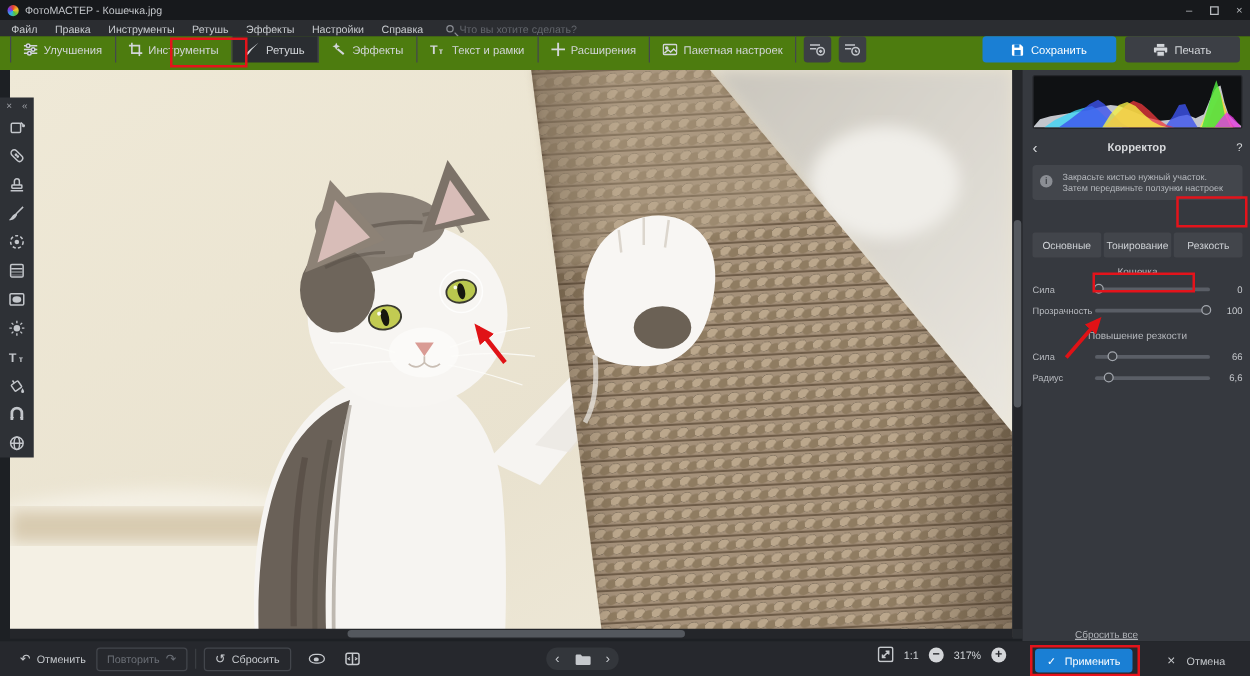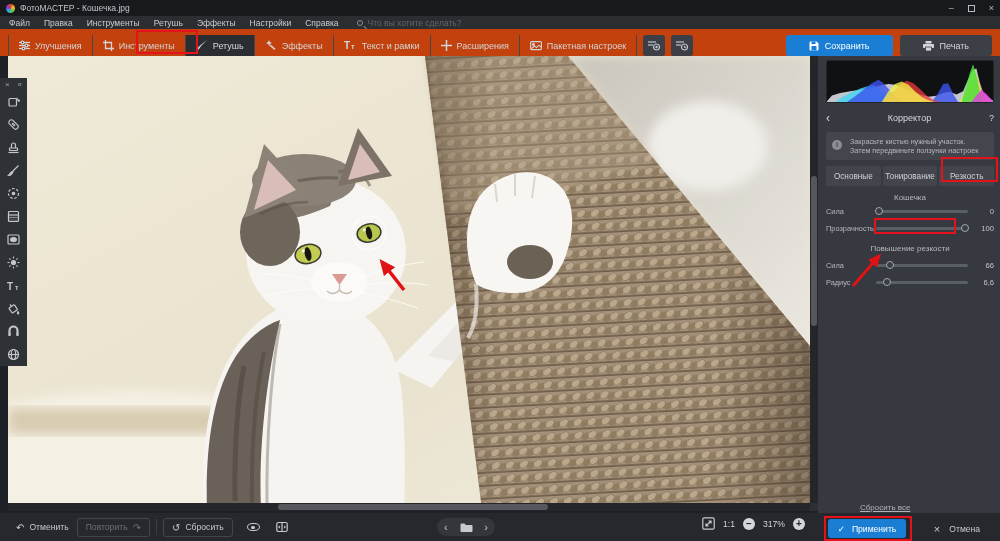--- a/index.html
+++ b/index.html
@@ -20,22 +20,22 @@
   
   #menubar { left:0; top:16px; width:1000px; height:13px; background:#2b2d31;
     display:flex; align-items:center; gap:14px; padding:0 9px; font-size:8.5px; color:#c9ccd0; }
   .menu-item { cursor:default; }
   #menusearch { display:flex; align-items:center; gap:5px; color:#63666c; margin-left:4px; }
   .search-glass { width:6px; height:6px; border:1.3px solid #8b8e94; border-radius:50%; position:relative; display:inline-block; }
   .search-glass::after { content:""; position:absolute; width:4px; height:1.3px; background:#8b8e94;
     transform:rotate(45deg); left:5px; top:6px; }
 
   
-  #toolbar { left:0; top:29px; width:1000px; height:27px; background:#c2410c;
-    display:flex; align-items:flex-end; padding:0 8px; }
+  #toolbar { left:0; top:29px; width:1000px; height:27px; background:#4d7c0f;
+    display:flex; align-items:flex-start; padding:0 8px; }
   .ttab { height:21px; display:flex; align-items:center; gap:5px; padding:0 10px;
     font-size:9px; color:#d3d6da; border-right:1px solid #44474d; white-space:nowrap; }
   .ttab:first-child { border-left:1px solid #44474d; }
   .ttab.active { background:#2a2d31; }
   .ttab svg, .qbtn svg { display:block; }
   .qbtn { width:22px; height:21px; background:#3c3f45; border-radius:3px; margin-left:6px;
     display:flex; align-items:center; justify-content:center; }
   #toolbar-right { margin-left:auto; display:flex; gap:7px; align-items:center; }
   .tb-btn { height:21px; padding:0 23px; border-radius:3px; font-size:9px; display:flex;
     align-items:center; gap:6px; }
@@ -57,28 +57,28 @@
     padding:0 5px; align-items:center; color:#9ea1a7; font-size:8px; }
   .rail-tool { width:27px; height:23px; display:flex; align-items:center; justify-content:center; color:#c3c6cb; }
   .rail-tool svg { stroke:#c3c6cb; fill:none; stroke-width:1.2; }
 
   
   #rpanel { left:818px; top:56px; width:182px; height:457px; background:#36393f; padding:4px 6px 0 8px; }
   #histogram { width:168px; height:43px; background:#0f1113; border:1px solid #24262a; border-radius:2px; }
   #histogram svg { width:100%; height:100%; display:block; }
   #corr-head { width:168px; height:22px; display:flex; align-items:center; margin-top:4px;
     font-size:9px; color:#d6d8db; }
-  #corr-head .mid { flex:1; text-align:center; font-weight:normal; }
+  #corr-head .mid { flex:1; text-align:center; font-weight:bold; }
   #hintbox { width:168px; background:#43464c; border-radius:3px; padding:5px 6px 5px 24px;
     font-size:7.2px; line-height:9px; color:#b5b8bd; position:relative; margin-top:3px; }
   #hintbox .info-i { position:absolute; left:6px; top:8px; width:10px; height:10px; border-radius:50%;
     background:#8b8e94; color:#43464c; font-size:7.5px; font-weight:bold; text-align:center; line-height:10px; }
   #rtabs { display:flex; gap:2px; margin-top:6px; }
   .rtab { flex:1; height:20px; background:#42454b; border-radius:2px; font-size:8.2px;
-    color:#cfd2d6; display:flex; align-items:center; justify-content:center; }
+    color:#cfd2d6; display:flex; align-items:center; justify-content:center;margin-top:20px; }
   .sec-title { text-align:center; font-size:8px; color:#b6b9be; margin-top:7px; }
   .srow { display:flex; align-items:center; height:16px; margin-top:1px; }
   .srow .lab { width:50px; font-size:7.4px; color:#b6b9be; }
   .track { flex:1; height:3px; background:#5a5e66; border-radius:2px; position:relative; }
   .thumb { position:absolute; top:-3px; width:8px; height:8px; border-radius:50%;
     background:#3a3d42; border:1.5px solid #a3a7ae; }
   .sval { width:26px; text-align:right; font-size:7.6px; color:#c6c9cd; }
   #reset-all { position:absolute; left:860px; top:503px; font-size:8px; color:#b0b3b8;
     text-decoration:underline; }
   #apply-btn { position:absolute; left:828px; top:519px; width:78px; height:19px; background:#1a7fd4;

